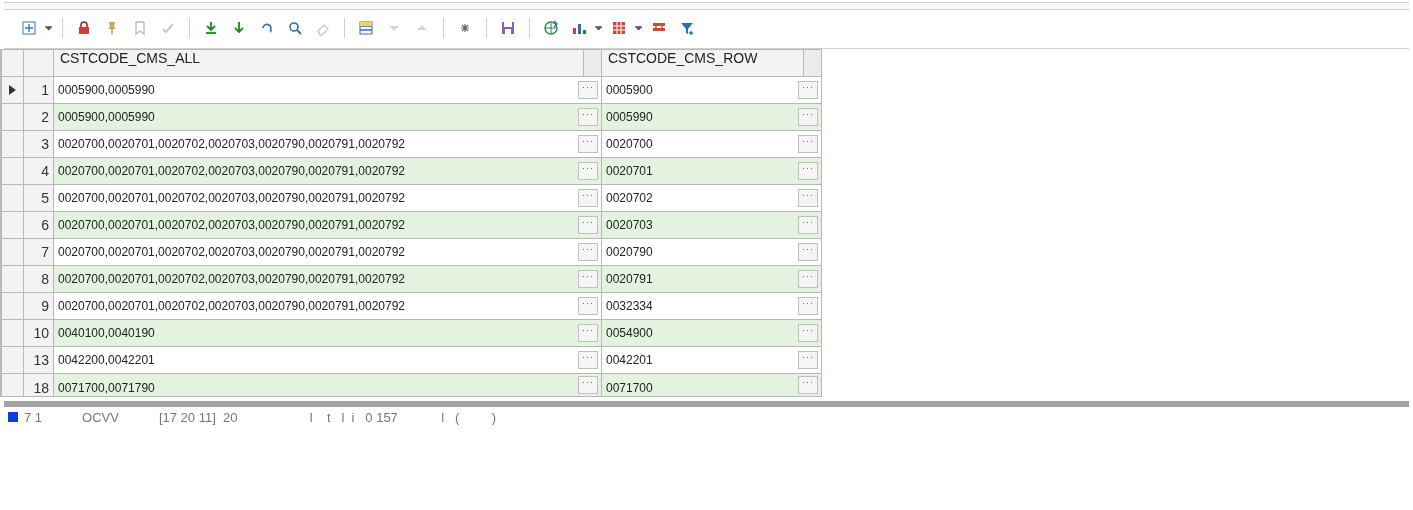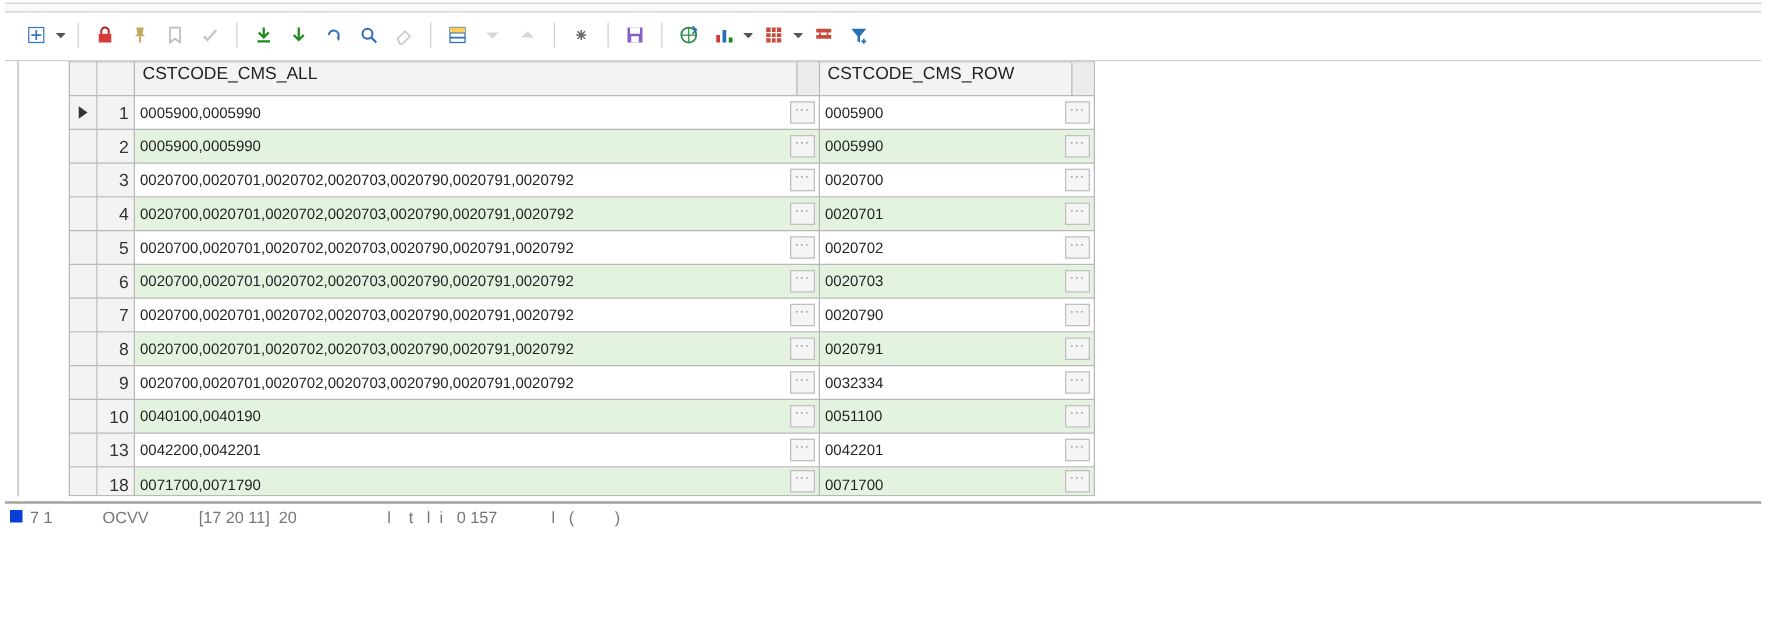--- a/index.html
+++ b/index.html
@@ -48,24 +48,23 @@
     justify-content: center;
     align-items: center;
     margin-left: -2px;
     margin-right: 2px;
   }
   .toolbar svg { display: block; }
   .disabled svg { opacity: 0.55; filter: grayscale(40%); }
 
   
   .grid-wrap {
-    margin: 0 14px;
+    margin: 0 0;
     overflow: hidden;
     border-left: 1px solid #b8b8b8;
-    padding-left: 40px;
   }
   table.grid {
     border-collapse: collapse;
     table-layout: fixed;
   }
   table.grid th, table.grid td {
     border: 1px solid #b8b8b8;
     padding: 0;
     height: 27px;
     box-sizing: border-box;
@@ -131,21 +130,21 @@
     display:inline-block;
     width:0;height:0;
     border-top:5px solid transparent;
     border-bottom:5px solid transparent;
     border-left:7px solid #333;
   }
 
   
   .status {
     margin: 4px 4px 0 4px;
-    border-top: 2px solid #a3a3a3;
+    border-top: 6px solid #a3a3a3;
     height: 20px;
     display: flex;
     align-items: center;
     padding-left: 4px;
     font-size: 13px;
     color: #777;
     overflow:hidden;
   }
   .status .sq {
     width:10px;height:10px;background:#0a3fd6;margin-right:6px;
@@ -486,21 +485,21 @@
             <div class="rownum">10</div>
           </td>
           <td class="data col-all">
             <div class="cell">
               <span class="cell-text">0040100,0040190</span>
               <span class="cell-ell">···</span>
             </div>
           </td>
           <td class="data col-row">
             <div class="cell">
-              <span class="cell-text">0051100</span>
+              <span class="cell-text">0054900</span>
               <span class="cell-ell">···</span>
             </div>
           </td>
         </tr>
         <tr class="odd">
           <td class="indic col-indic"></td>
           <td class="numcell col-num">
             <div class="rownum">13</div>
           </td>
           <td class="data col-all">

